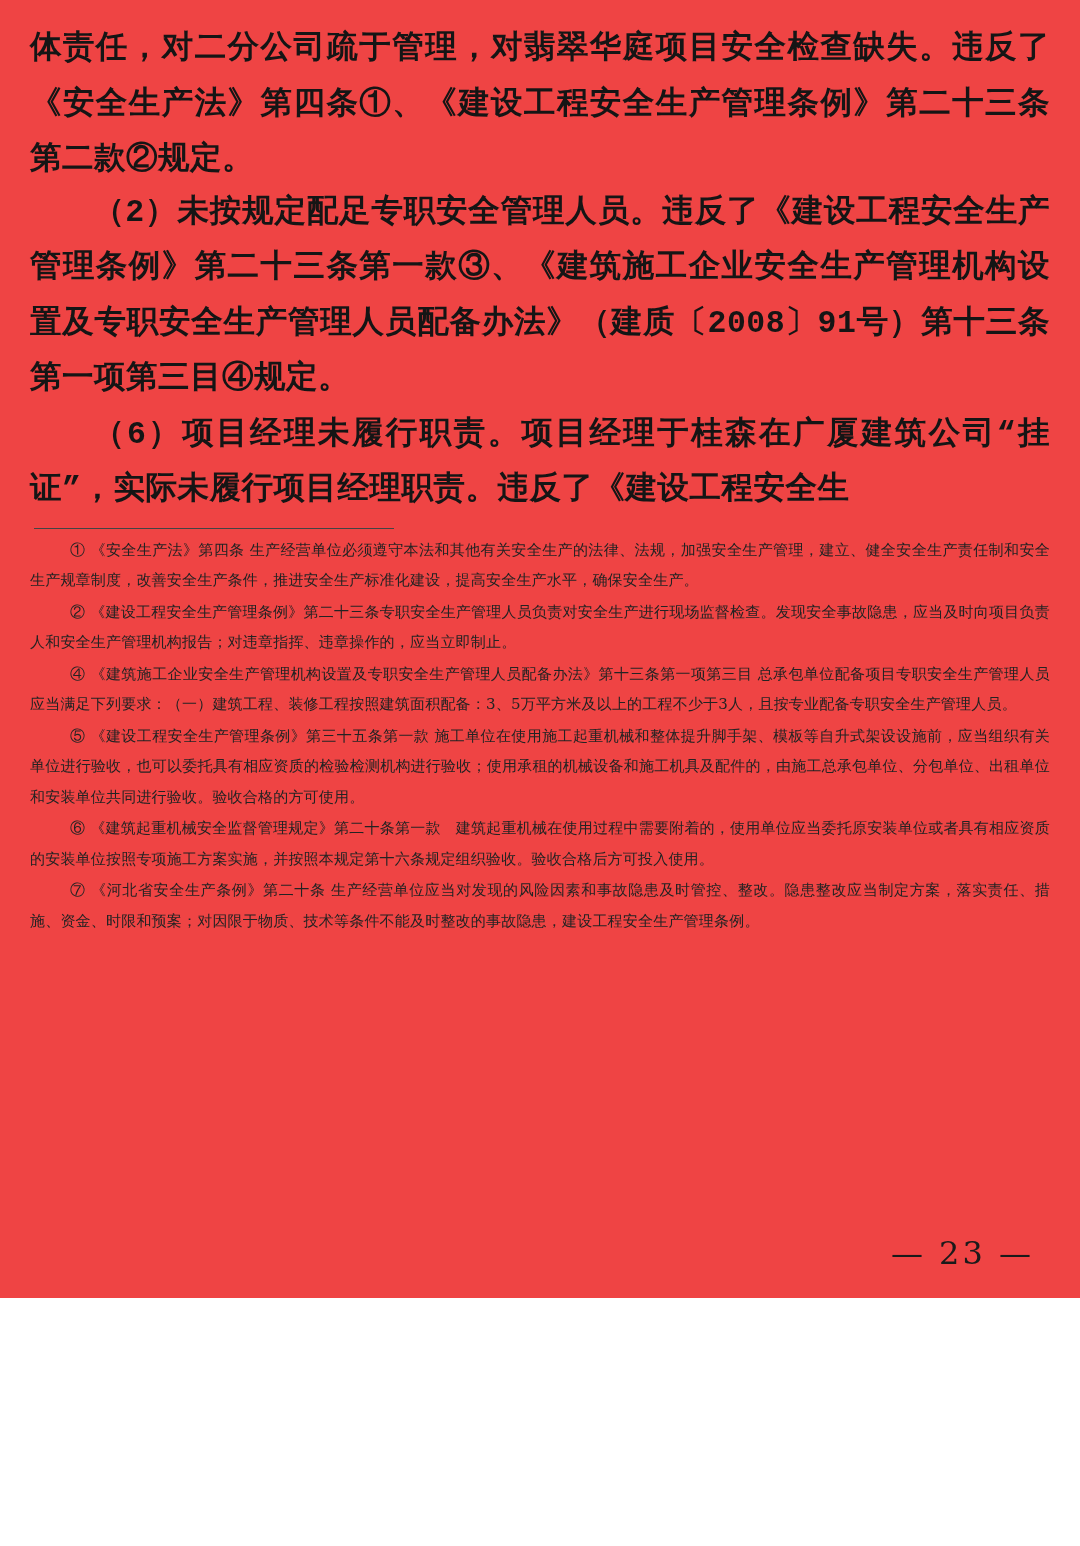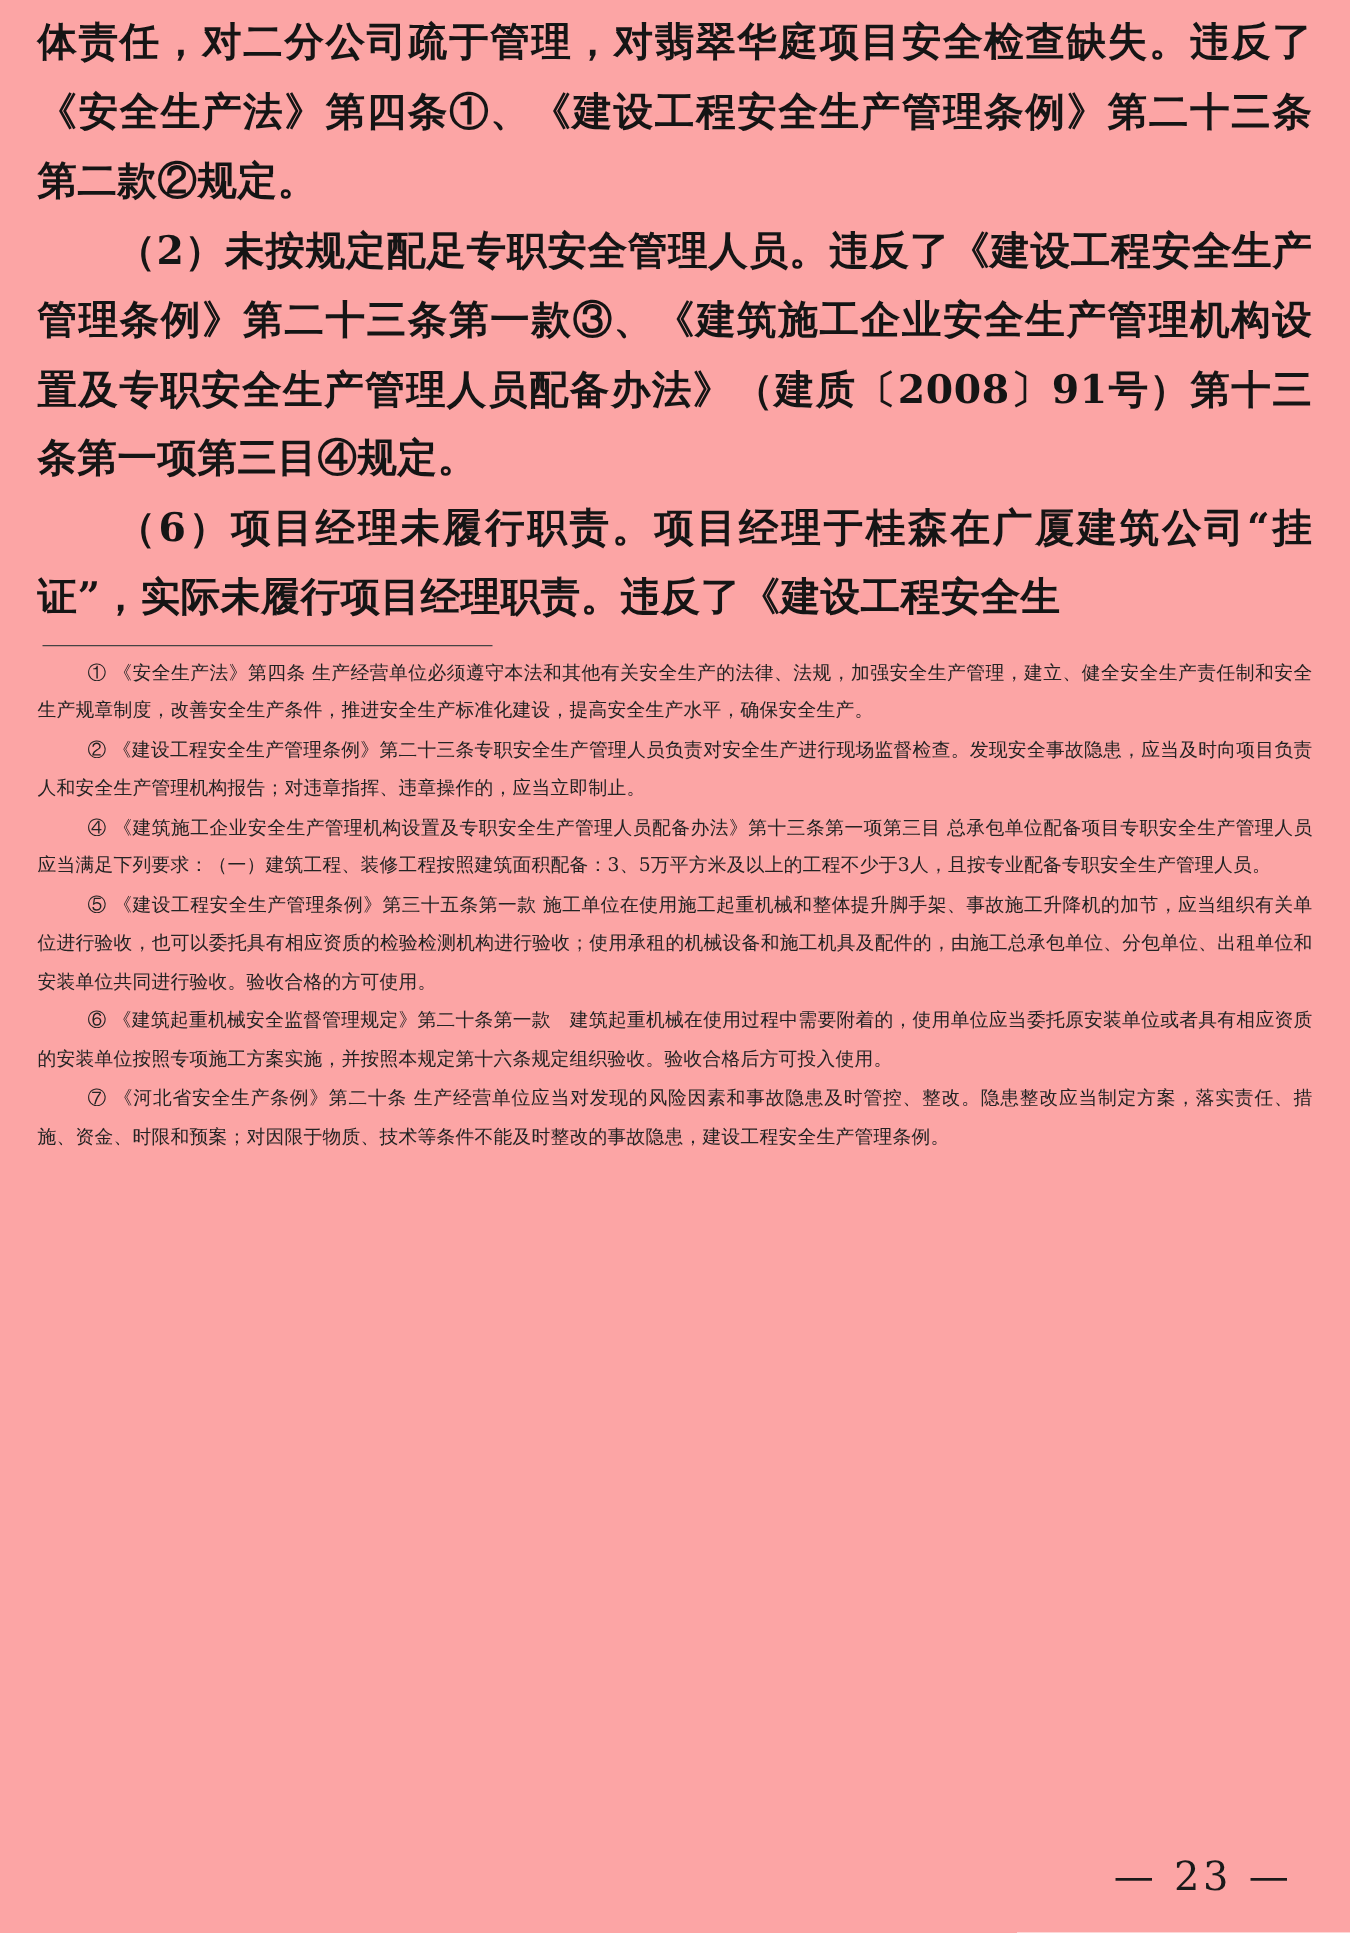--- a/index.html
+++ b/index.html
@@ -3,45 +3,46 @@
 <meta charset="utf-8">
 <style>
   html, body {
     margin: 0;
     padding: 0;
     background: #ffffff;
   }
   .page {
     position: relative;
     width: 1080px;
-    height: 1546px;
-    background: #fca5a5;
+    height: 1298px;
+    background: #ef4444;
     font-family: "DejaVu Serif", "Liberation Serif", serif;
     color: #1a1a1a;
     overflow: hidden;
     box-sizing: border-box;
-    padding: 4px 30px;
+    padding: 16px 30px;
   }
   
   .body-block {
     padding-top: 2px;
   }
   .para {
     font-size: 31.5px;
     line-height: 55.5px;
     letter-spacing: 0.5px;
     text-align: justify;
     text-justify: inter-ideograph;
     margin: 0;
     font-weight: 600;
     font-family: "DejaVu Serif", "Liberation Serif", serif;
     color: #151515;
   }
   .para.indent {
     text-indent: 63px;
+    font-family: Liberation Mono, monospace;
   }
   
   .fn-rule {
     width: 360px;
     height: 0;
     border-top: 1.5px solid #444;
     margin: 10px 0 6px 4px;
   }
   
   .footnotes {
@@ -78,20 +79,20 @@
     <p class="para indent">（2）未按规定配足专职安全管理人员。违反了《建设工程安全生产管理条例》第二十三条第一款③、《建筑施工企业安全生产管理机构设置及专职安全生产管理人员配备办法》（建质〔2008〕91号）第十三条第一项第三目④规定。</p>
     <p class="para indent">（6）项目经理未履行职责。项目经理于桂森在广厦建筑公司“挂证”，实际未履行项目经理职责。违反了《建设工程安全生</p>
   </div>
 
   <div class="fn-rule"></div>
 
   <div class="footnotes">
     <p class="fn">① 《安全生产法》第四条 生产经营单位必须遵守本法和其他有关安全生产的法律、法规，加强安全生产管理，建立、健全安全生产责任制和安全生产规章制度，改善安全生产条件，推进安全生产标准化建设，提高安全生产水平，确保安全生产。</p>
     <p class="fn">② 《建设工程安全生产管理条例》第二十三条专职安全生产管理人员负责对安全生产进行现场监督检查。发现安全事故隐患，应当及时向项目负责人和安全生产管理机构报告；对违章指挥、违章操作的，应当立即制止。</p>
     <p class="fn">④ 《建筑施工企业安全生产管理机构设置及专职安全生产管理人员配备办法》第十三条第一项第三目 总承包单位配备项目专职安全生产管理人员应当满足下列要求：（一）建筑工程、装修工程按照建筑面积配备：3、5万平方米及以上的工程不少于3人，且按专业配备专职安全生产管理人员。</p>
-    <p class="fn">⑤ 《建设工程安全生产管理条例》第三十五条第一款 施工单位在使用施工起重机械和整体提升脚手架、事故施工升降机的加节，应当组织有关单位进行验收，也可以委托具有相应资质的检验检测机构进行验收；使用承租的机械设备和施工机具及配件的，由施工总承包单位、分包单位、出租单位和安装单位共同进行验收。验收合格的方可使用。</p>
+    <p class="fn">⑤ 《建设工程安全生产管理条例》第三十五条第一款 施工单位在使用施工起重机械和整体提升脚手架、模板等自升式架设设施前，应当组织有关单位进行验收，也可以委托具有相应资质的检验检测机构进行验收；使用承租的机械设备和施工机具及配件的，由施工总承包单位、分包单位、出租单位和安装单位共同进行验收。验收合格的方可使用。</p>
     <p class="fn">⑥ 《建筑起重机械安全监督管理规定》第二十条第一款　建筑起重机械在使用过程中需要附着的，使用单位应当委托原安装单位或者具有相应资质的安装单位按照专项施工方案实施，并按照本规定第十六条规定组织验收。验收合格后方可投入使用。</p>
     <p class="fn">⑦ 《河北省安全生产条例》第二十条 生产经营单位应当对发现的风险因素和事故隐患及时管控、整改。隐患整改应当制定方案，落实责任、措施、资金、时限和预案；对因限于物质、技术等条件不能及时整改的事故隐患，建设工程安全生产管理条例。</p>
   </div>
 
   <div class="page-number">— 23 —</div>
 
 </div>
 
 </body></html>

